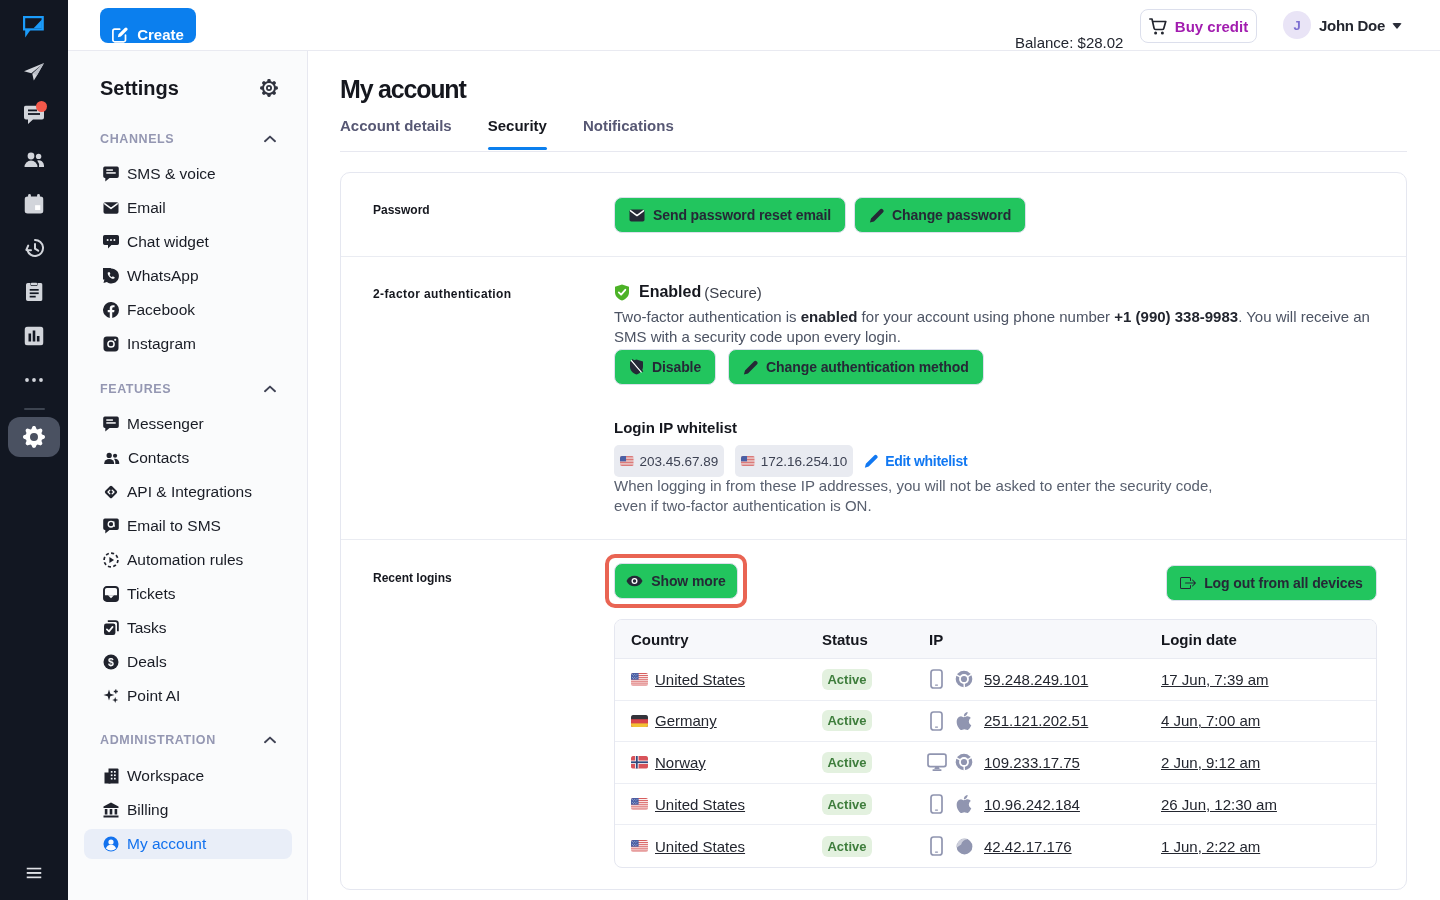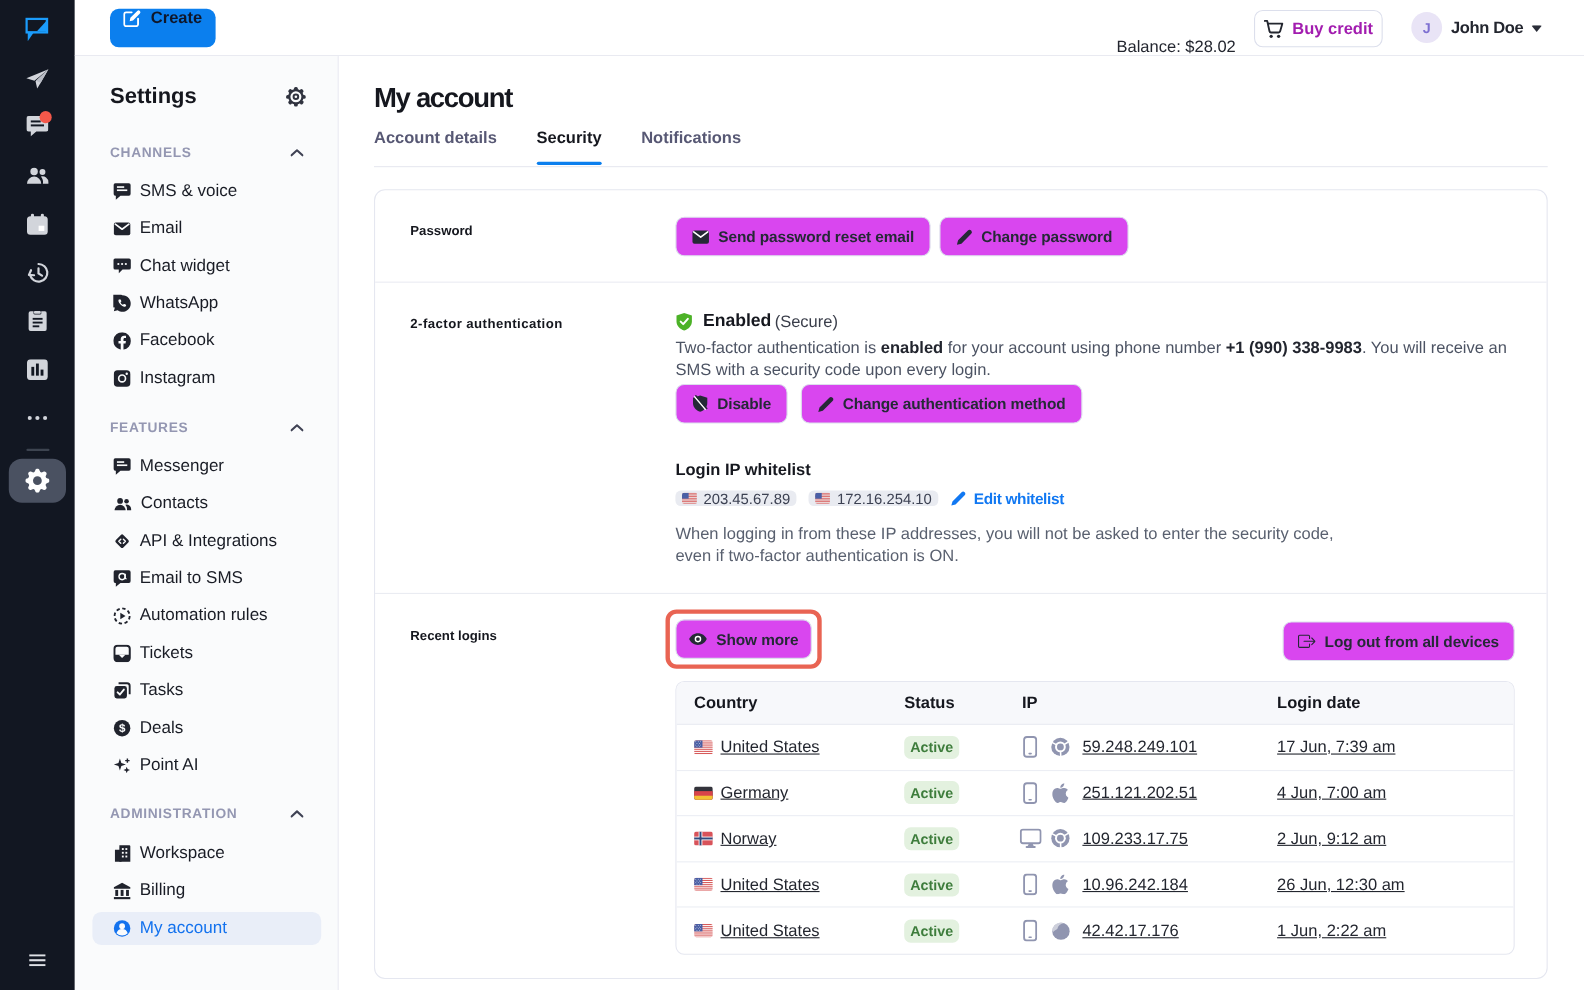--- a/index.html
+++ b/index.html
@@ -8,21 +8,21 @@
 svg { display:block; }
 
 .rail { position:absolute; left:0; top:0; width:68px; height:900px; background:#121722; }
 .rail .ic { position:absolute; left:50%; transform:translate(-50%,-50%); }
 .rail .sep { position:absolute; left:24px; top:408px; width:21px; height:2px; background:#3d4450; border-radius:1px; }
 .gearbox { position:absolute; left:8px; top:417px; width:52px; height:40px; background:#4a5161; border-radius:12px; }
 .gearbox svg { position:absolute; left:50%; top:50%; transform:translate(-50%,-50%); }
 .reddot { position:absolute; left:36px; top:101px; width:11px; height:11px; background:#f4584a; border-radius:50%; }
 
 .topbar { position:absolute; left:68px; top:0; width:1372px; height:51px; background:#fff; border-bottom:1px solid #e9eaf1; }
-.btn-create { position:absolute; left:32px; top:8px; width:96px; height:35px; background:#0b7fee; color:#0f172a; border-radius:8px; display:flex; align-items:flex-start; justify-content:center; gap:8px; font-size:15px; font-weight:700; }
+.btn-create { position:absolute; left:32px; top:8px; width:96px; height:35px; background:#0b7fee; color:#ffffff; border-radius:8px; display:flex; align-items:flex-end; justify-content:center; gap:8px; font-size:15px; font-weight:700; }
 .balance { position:absolute; left:947px; top:34px; font-size:15px; color:#23262f; }
 .btn-buy { position:absolute; left:1072px; top:9px; width:117px; height:34px; border:1px solid #dcdfec; border-radius:8px; background:#fff; display:flex; align-items:center; justify-content:center; gap:8px; font-size:15px; font-weight:700; color:#a21caf; }
 .avatar { position:absolute; left:1215px; top:11px; width:28px; height:28px; border-radius:50%; background:#e9e4f6; color:#7d6fd1; font-size:13px; font-weight:700; display:flex; align-items:center; justify-content:center; }
 .uname { position:absolute; left:1251px; top:17px; font-size:15px; font-weight:700; color:#23262f; letter-spacing:-0.3px; }
 .caret { position:absolute; left:1324px; top:23px; width:0; height:0; border-left:5px solid transparent; border-right:5px solid transparent; border-top:6px solid #2a2d38; border-radius:2px; }
 
 .sidebar { position:absolute; left:68px; top:51px; width:240px; height:849px; background:#fafbfc; border-right:1px solid #e7e8f0; }
 .sb-title { position:absolute; left:32px; top:25px; font-size:20px; line-height:24px; font-weight:700; color:#15171e; }
 .sb-gear { position:absolute; left:191px; top:27px; }
 .sb-label { position:absolute; left:32px; font-size:12.5px; font-weight:700; color:#9497b2; letter-spacing:.6px; }
@@ -37,23 +37,23 @@
 .tabs { position:absolute; left:32px; top:58px; height:42px; display:flex; gap:36px; }
 .tab { font-size:15px; font-weight:700; color:#575874; line-height:34px; position:relative; }
 .tab.on { color:#15171e; }
 .tab.on:after { content:""; position:absolute; left:0; right:0; bottom:1px; height:3.5px; background:#0b7fee; border-radius:2px; }
 .tabline { position:absolute; left:32px; right:33px; top:100px; height:1px; background:#e7e8f0; }
 
 .card { position:absolute; left:32px; top:121px; width:1067px; height:718px; border:1px solid #e5e7f0; border-radius:10px; background:#fff; }
 .card .abs { position:absolute; }
 .seclbl { font-size:12px; line-height:24px; font-weight:700; color:#15171e; }
 .divider { position:absolute; left:0; right:0; height:1px; background:#eaecf2; }
-.btn { display:inline-flex; align-items:center; justify-content:center; gap:8px; height:36px; border:1px solid #dcdfec; border-radius:8px; background:#d946ef; font-size:14px; font-weight:700; color:#252936; padding:0 14px; letter-spacing:-0.1px; }
+.btn { display:inline-flex; align-items:center; justify-content:center; gap:8px; height:36px; border:1px solid #dcdfec; border-radius:8px; background:#22c55e; font-size:14px; font-weight:700; color:#252936; padding:0 14px; letter-spacing:-0.1px; }
 .row { display:flex; }
-.chip { display:inline-flex; align-items:center; gap:6px; height:14px; padding:0 6px; background:#e9ebf1; border-radius:5px; font-size:13.5px; color:#3c4152; }
+.chip { display:inline-flex; align-items:center; gap:6px; height:32px; padding:0 6px; background:#e9ebf1; border-radius:5px; font-size:13.5px; color:#3c4152; }
 .chip svg, .cflag svg { border-radius:2px; }
 .link { display:inline-flex; align-items:center; gap:7px; font-size:14px; font-weight:700; color:#1178f2; letter-spacing:-0.3px; }
 .table { border:1px solid #e5e7f0; border-radius:8px; overflow:hidden; background:#fff; }
 .thead { display:flex; align-items:center; height:39px; background:#f7f8fb; border-bottom:1px solid #e9ebf2; font-size:15px; font-weight:700; color:#15171e; }
 .tr { display:flex; align-items:center; height:41.6px; border-bottom:1px solid #eceef4; font-size:15px; color:#23262f;text-decoration:underline; }
 .tr.last { border-bottom:none; }
 .c1 { width:207px; padding-left:16px; display:flex; align-items:center; gap:7px; }
 .c2 { width:107px; }
 .c3 { width:232px; display:flex; align-items:center; } .c3 svg { flex:none; }
 .c4 { flex:1; }

